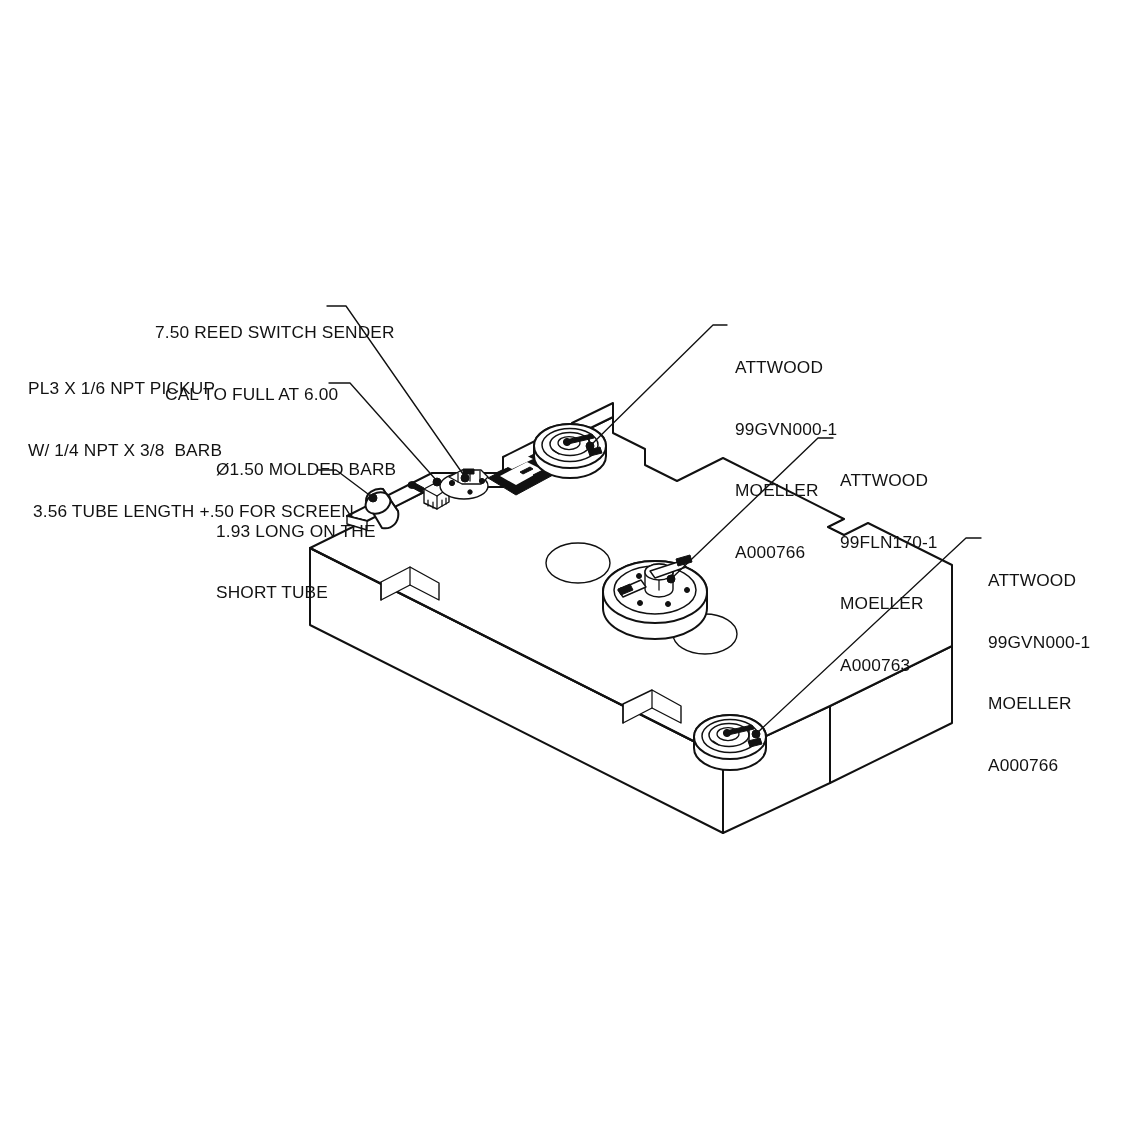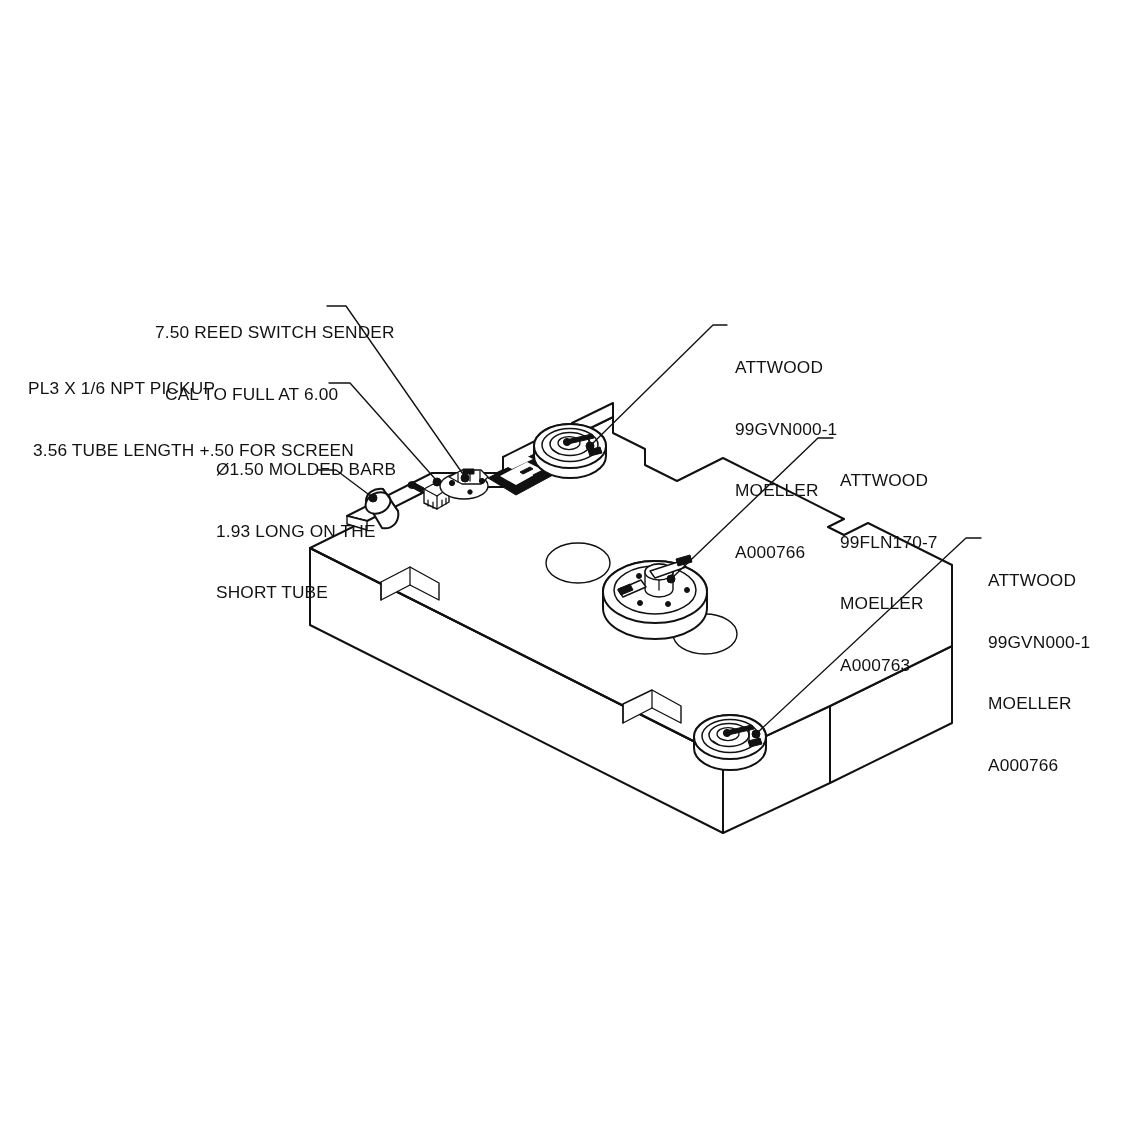--- a/index.html
+++ b/index.html
@@ -268,39 +268,40 @@
     </g>
   </svg>
 
   <div class="note-block nb-left" style="left:155px; top:281px;">
     <span class="note-line">7.50 REED SWITCH SENDER</span>
     <span class="note-line" style="padding-left:10px;">CAL TO FULL AT 6.00</span>
   </div>
 
   <div class="note-block nb-left" style="left:28px; top:337px;">
     <span class="note-line">PL3 X 1/6 NPT PICKUP</span>
+    <span class="note-line">W/ 1/4 NPT X 3/8  BARB</span>
     <span class="note-line"> 3.56 TUBE LENGTH +.50 FOR SCREEN</span>
   </div>
 
   <div class="note-block nb-left" style="left:216px; top:418px;">
     <span class="note-line">Ø1.50 MOLDED BARB</span>
     <span class="note-line">1.93 LONG ON THE</span>
     <span class="note-line">SHORT TUBE</span>
   </div>
 
   <div class="note-block nb-right" style="left:735px; top:316px;">
     <span class="note-line">ATTWOOD</span>
     <span class="note-line">99GVN000-1</span>
     <span class="note-line">MOELLER</span>
     <span class="note-line">A000766</span>
   </div>
 
   <div class="note-block nb-right" style="left:840px; top:429px;">
     <span class="note-line">ATTWOOD</span>
-    <span class="note-line">99FLN170-7</span>
+    <span class="note-line">99FLN170-1</span>
     <span class="note-line">MOELLER</span>
     <span class="note-line">A000763</span>
   </div>
 
   <div class="note-block nb-right" style="left:988px; top:529px;">
     <span class="note-line">ATTWOOD</span>
     <span class="note-line">99GVN000-1</span>
     <span class="note-line">MOELLER</span>
     <span class="note-line">A000766</span>
   </div>

